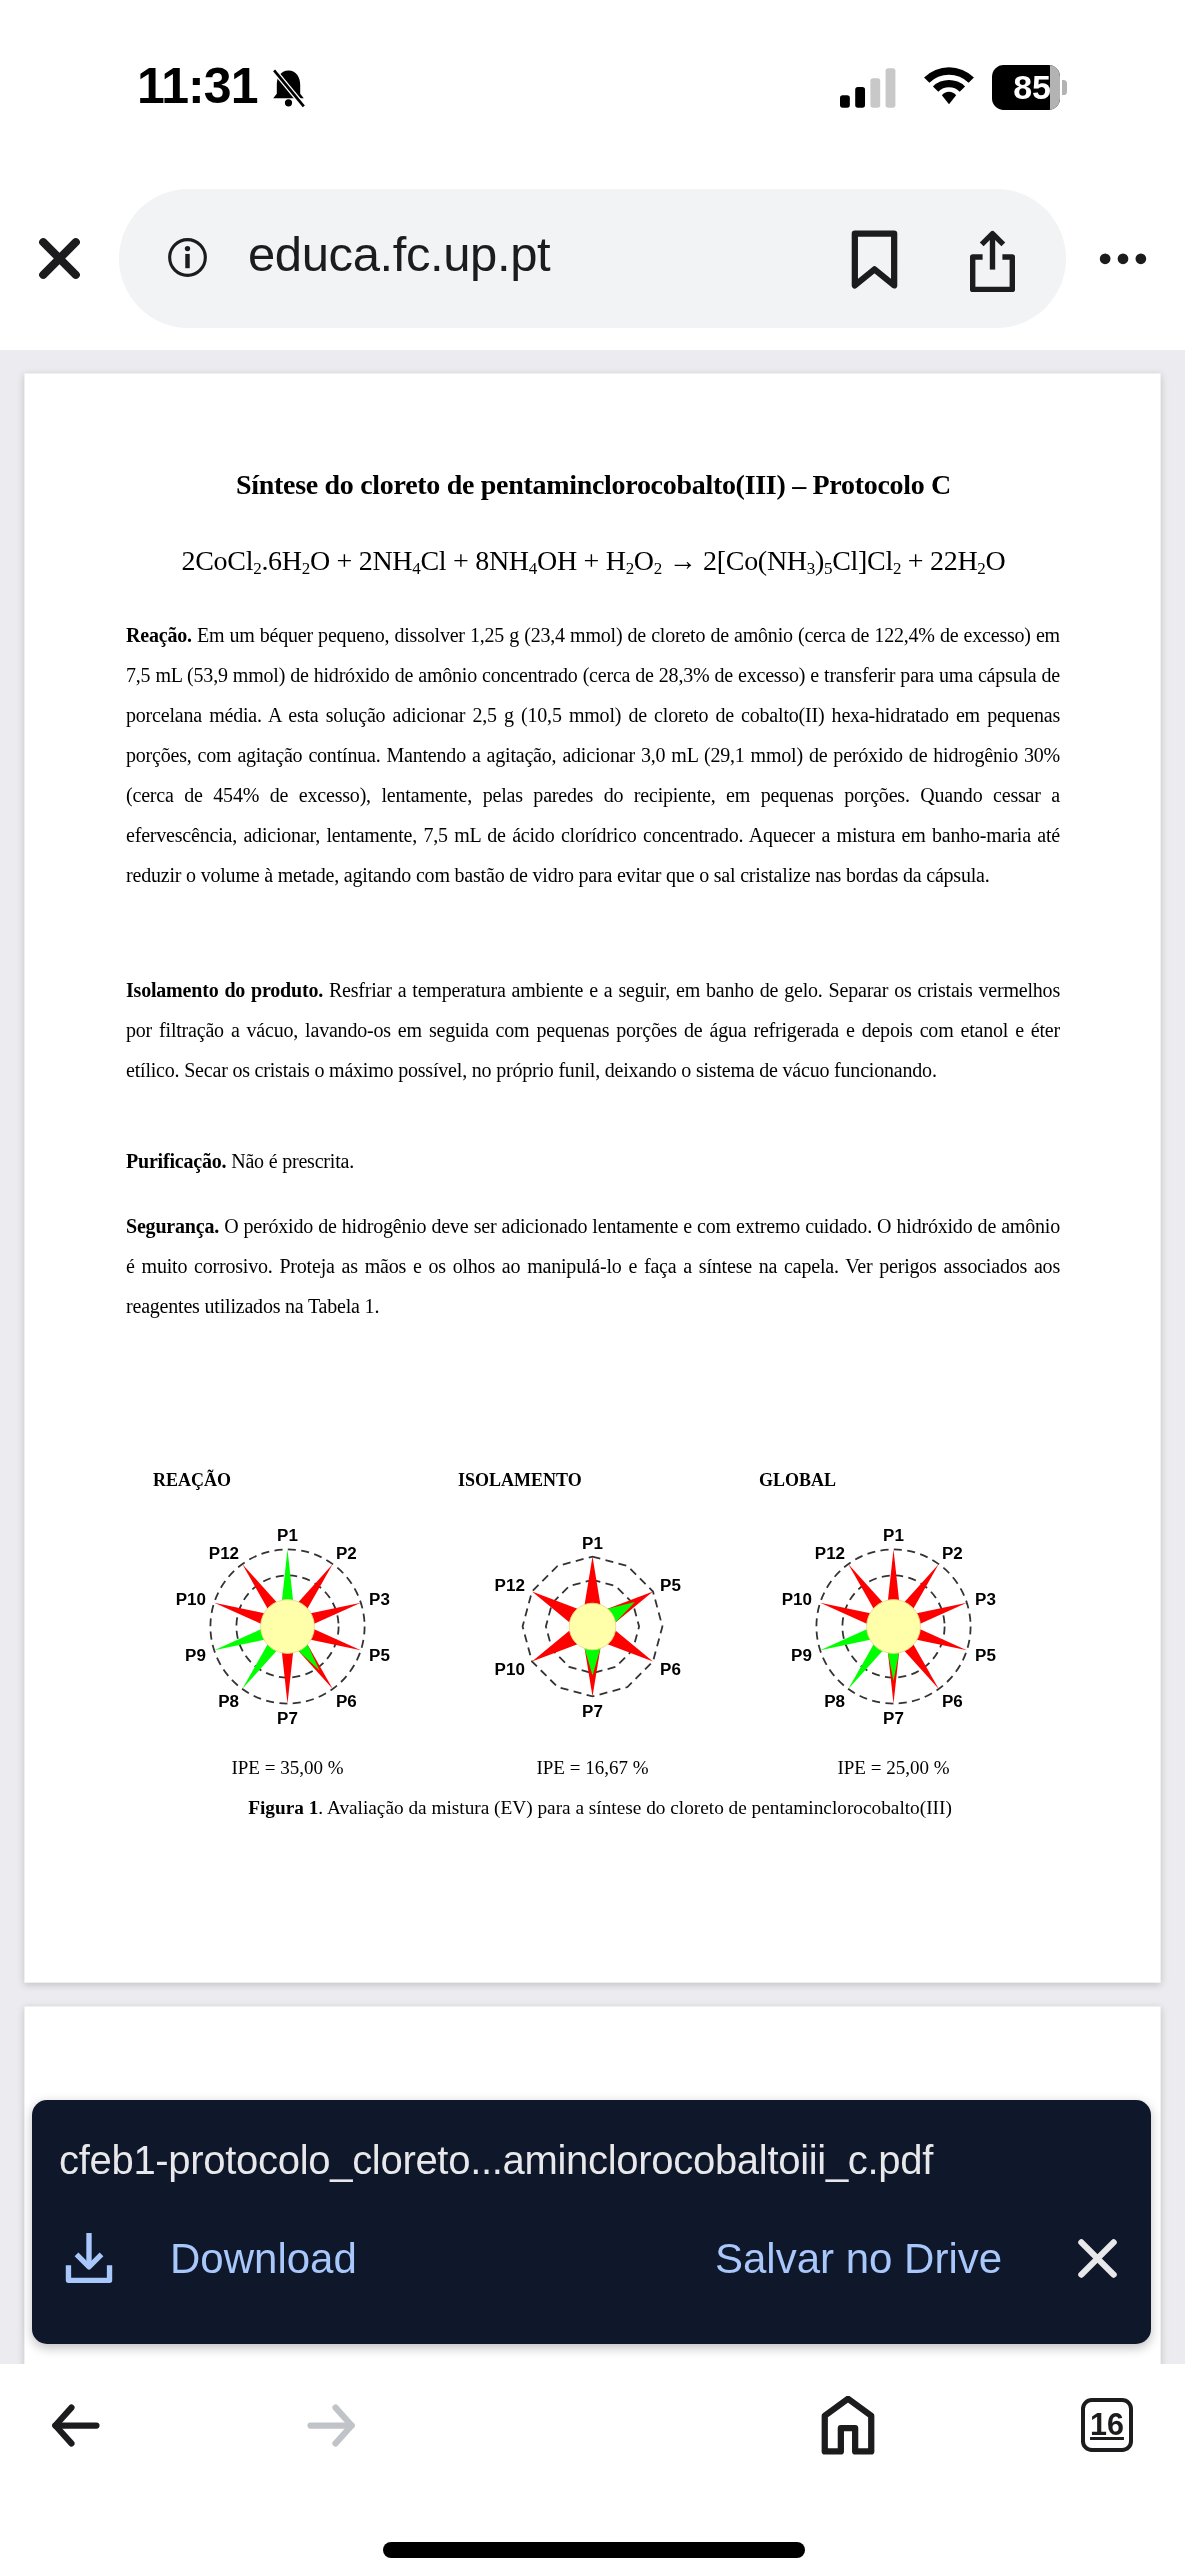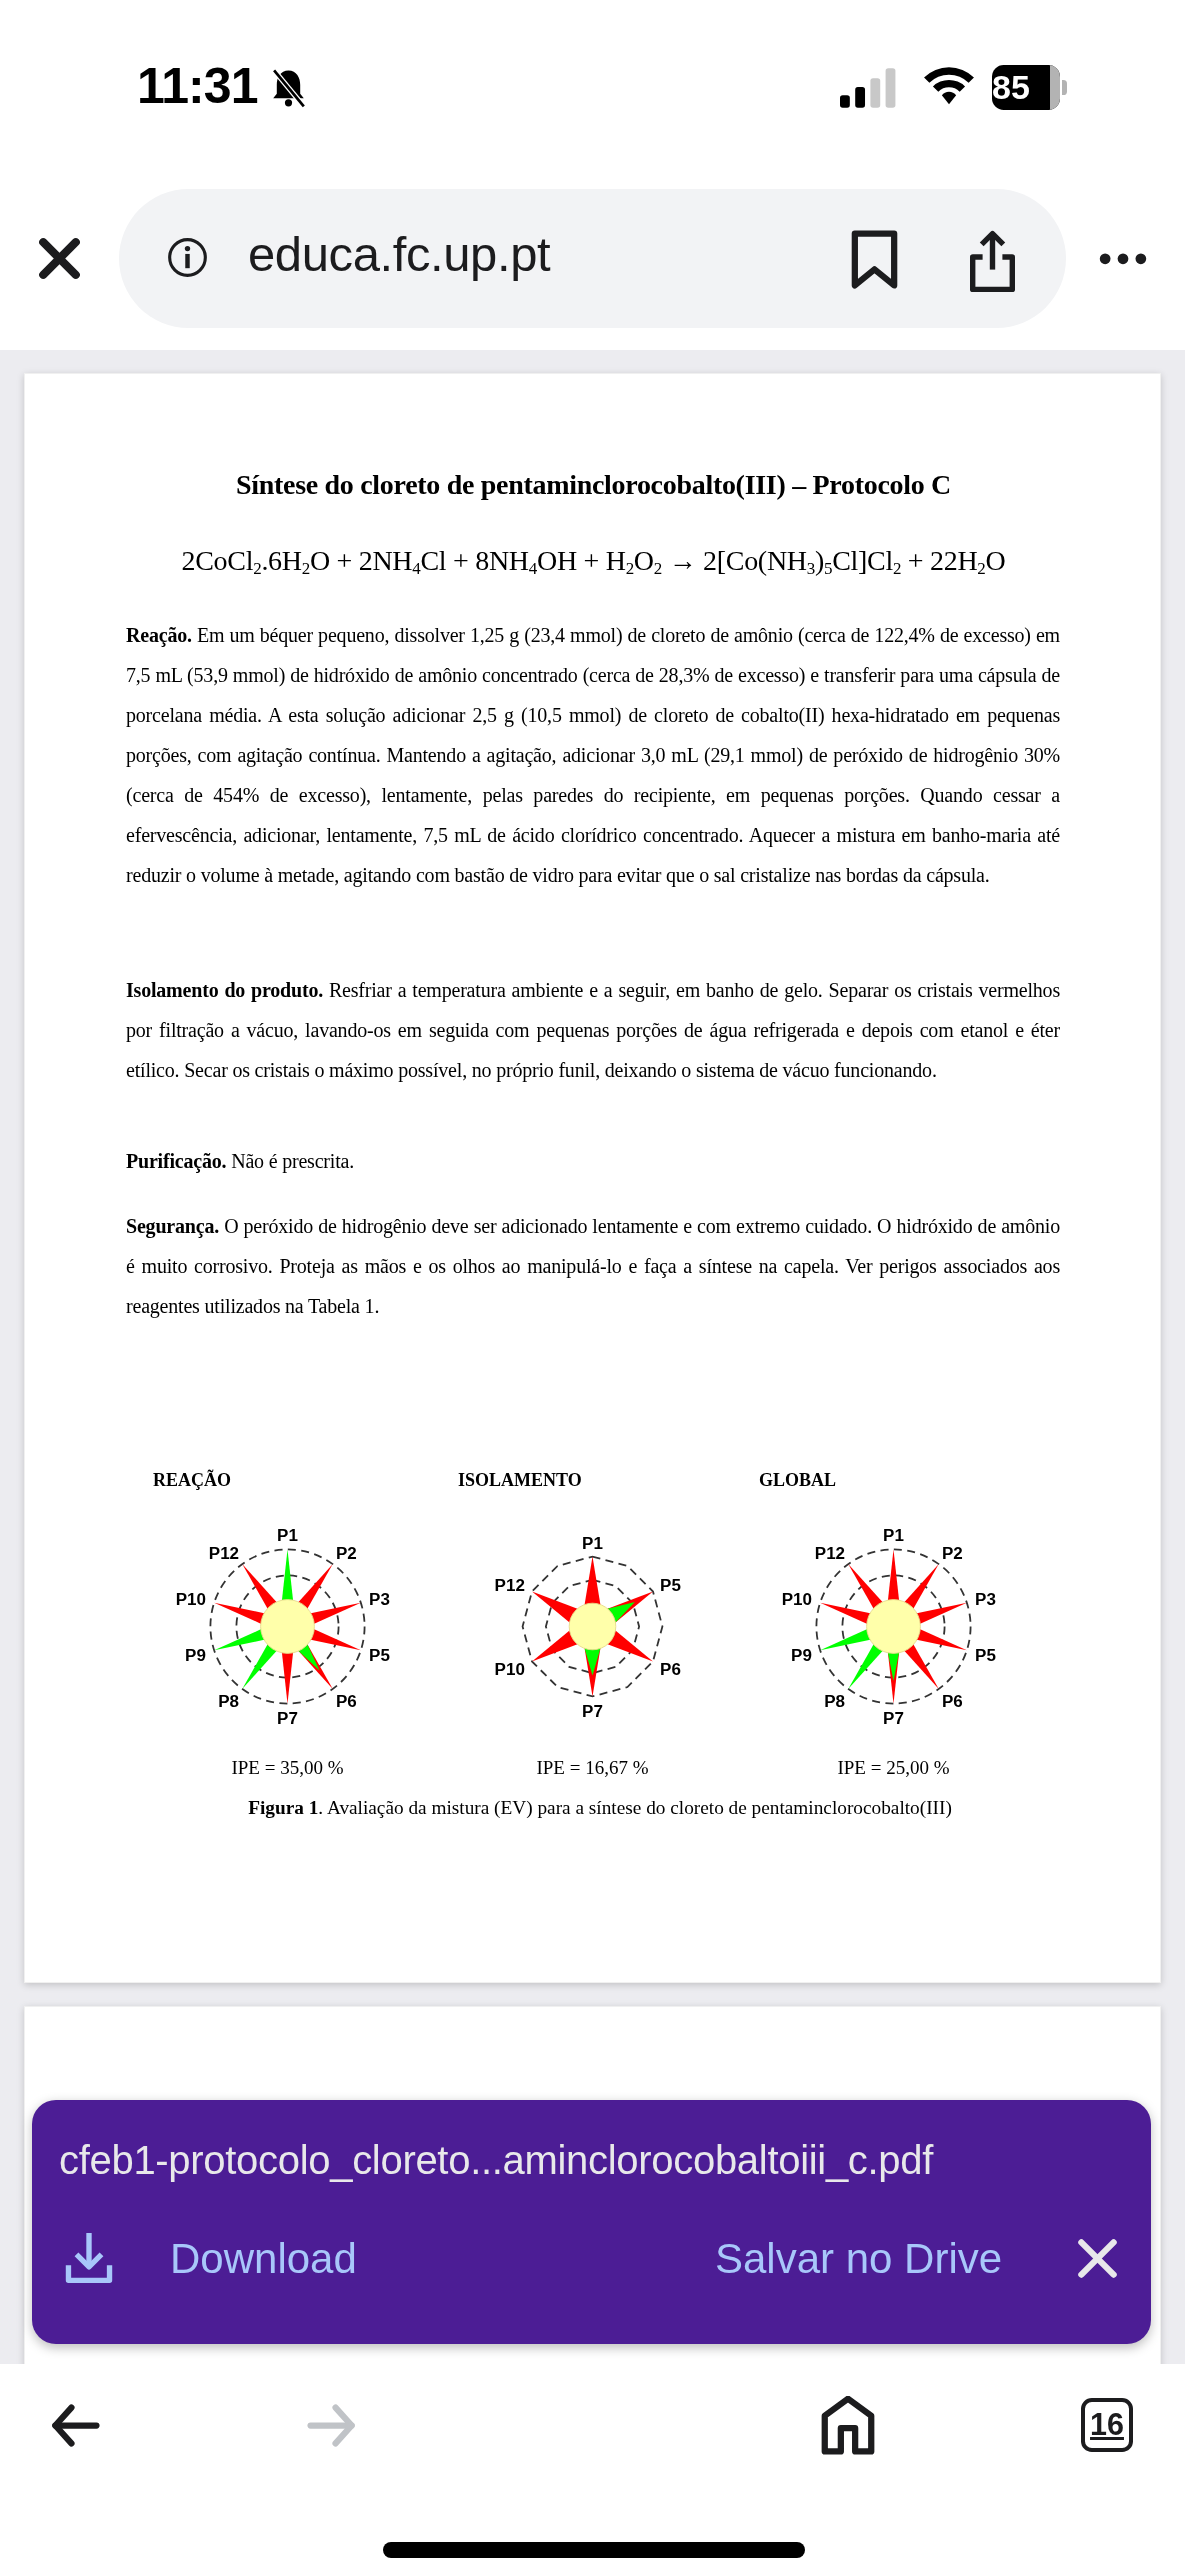--- a/index.html
+++ b/index.html
@@ -8,21 +8,21 @@
 
   
   .status-bar { position: absolute; left: 0; top: 0; width: 1186px; height: 171px; background: #fff; }
   .status-time { position: absolute; left: 137px; top: 57px; font-size: 50px; font-weight: 700; letter-spacing: -0.9px; color: #000; }
   .bell-icon { position: absolute; left: 266px; top: 65px; width: 45px; height: 45px; }
   .signal-icon { position: absolute; left: 840px; top: 68px; width: 59px; height: 40px; }
   .wifi-icon { position: absolute; left: 922px; top: 65px; width: 54px; height: 41px; }
   .battery { position: absolute; left: 992px; top: 65px; width: 75px; height: 45px; }
   .battery-body { position: absolute; left: 0; top: 0; width: 68px; height: 45px; border-radius: 11.7px; background: #000; overflow: hidden; }
   .battery-body .empty { position: absolute; right: 0; top: 0; width: 10px; height: 45px; background: #b3b3b3; }
-  .battery-text { position: absolute; left: 0; top: 0; width: 59px; height: 45px; line-height: 45px; text-align: left; color: #fff; font-weight: 700; font-size: 34px; }
+  .battery-text { position: absolute; left: 0; top: 0; width: 59px; height: 45px; line-height: 45px; text-align: right; color: #fff; font-weight: 700; font-size: 34px; }
   .battery-cap { position: absolute; left: 70px; top: 15.3px; width: 4.5px; height: 14.4px; border-radius: 0 3.6px 3.6px 0; background: #b3b3b3; }
 
   
   .close-tab { position: absolute; left: 36px; top: 235px; width: 47px; height: 47px; }
   .url-pill { position: absolute; left: 119px; top: 189px; width: 947px; height: 139px; border-radius: 70px; background: #f2f3f5; }
   .info-icon { position: absolute; left: 167px; top: 237px; width: 41px; height: 41px; }
   .url-text { position: absolute; left: 248px; top: 226px; font-size: 49px; color: #1c1c1e; letter-spacing: -0.4px; }
   .bookmark-icon { position: absolute; left: 850px; top: 230px; width: 49px; height: 59px; }
   .share-icon { position: absolute; left: 968px; top: 230px; width: 49px; height: 63px; }
   .more-icon { position: absolute; left: 1098px; top: 248px; width: 50px; height: 21.6px; }
@@ -44,21 +44,21 @@
   .chart { position: absolute; top: 0; width: 269px; height: 323px; }
   .chart-title { position: absolute; top: 0; left: 0; width: 269px; text-align: left; font-size: 18px; font-weight: 700; }
   .chart svg { position: absolute; top: 30.5px; left: 0; }
   .chart-ipe { position: absolute; top: 287px; left: 0; width: 269px; text-align: center; font-size: 19px; }
   .fig-caption { position: absolute; left: 0; top: 327px; width: 934px; text-align: center; font-size: 19.3px; }
   .fig-caption b { font-weight: 700; }
 
   .page2-snippet { position: absolute; left: 101px; top: 302px; font-size: 20px; color: #000; }
 
   
-  .dl-banner { position: absolute; left: 32px; top: 2100px; width: 1119px; height: 244px; border-radius: 24px; background: #4c1d95; box-shadow: 0 3.6px 10.8px rgba(0,0,0,0.25); }
+  .dl-banner { position: absolute; left: 32px; top: 2100px; width: 1119px; height: 244px; border-radius: 15px; background: #0f172a; box-shadow: 0 3.6px 10.8px rgba(0,0,0,0.25); }
   .dl-filename { position: absolute; left: 27px; top: 38px; font-size: 40px; color: #e8e8ea; white-space: nowrap; letter-spacing: -0.3px; }
   .dl-icon { position: absolute; left: 32px; top: 131px; width: 50px; height: 54px; }
   .dl-button { position: absolute; left: 138px; top: 135px; font-size: 42px; color: #a8c7fa; background: none; border: none; font-family: "Liberation Sans", sans-serif; }
   .drive-button { position: absolute; left: 683px; top: 135px; font-size: 42px; color: #a8c7fa; background: none; border: none; font-family: "Liberation Sans", sans-serif; }
   .dl-close { position: absolute; left: 1044px; top: 137px; width: 43px; height: 43px; }
 
   
   .toolbar { position: absolute; left: 0; top: 2364px; width: 1186px; height: 212px; background: #fff; }
   .back-icon { position: absolute; left: 50px; top: 40px; width: 50px; height: 43px; }
   .fwd-icon { position: absolute; left: 307px; top: 40px; width: 50px; height: 43px; }

